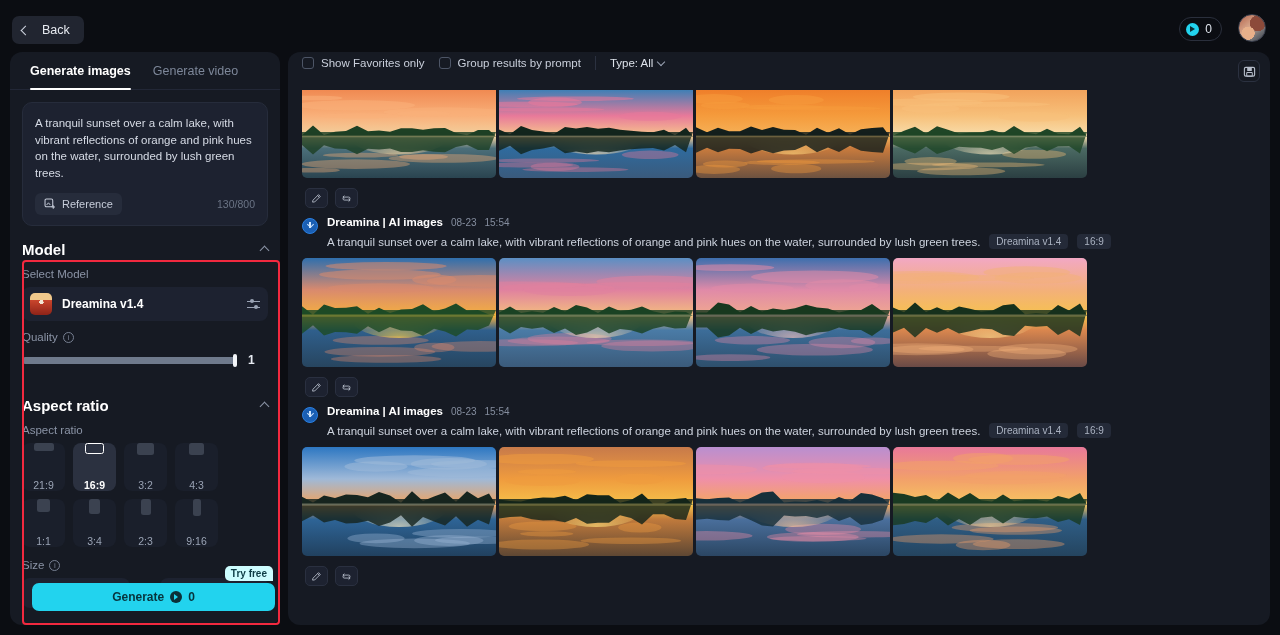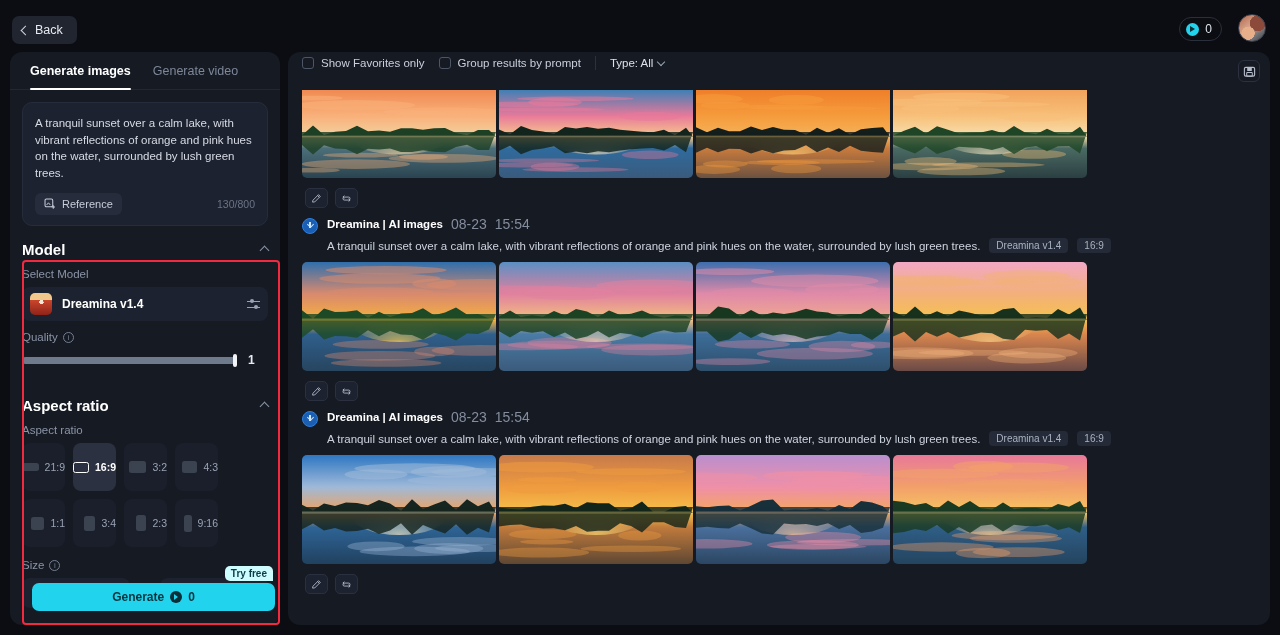--- a/index.html
+++ b/index.html
@@ -10,21 +10,21 @@
     overflow: hidden;
   }
   body { position: relative; }
 
   
   .topbar { position: absolute; left: 0; top: 0; width: 1280px; height: 46px; }
   .back-btn {
     position: absolute; left: 12px; top: 16px;
     height: 28px; padding: 0 14px 0 10px;
     background: #212530; border-radius: 7px;
-    display: flex; align-items: center; gap: 6px;
+    display: flex; align-items: center; gap: 13px;
     color: #e7eaf0; font-size: 12.5px; cursor: pointer;
   }
   .chev-left { width: 7px; height: 7px; border-left: 1.6px solid #cfd5e0; border-bottom: 1.6px solid #cfd5e0; transform: rotate(45deg); }
 
   .credits {
     position: absolute; right: 58px; top: 17px;
     height: 24px; padding: 0 9px 0 6px;
     border: 1px solid #2a2f3c; border-radius: 12px;
     display: flex; align-items: center; gap: 6px;
     color: #dfe4ec; font-size: 12px; cursor: pointer;
@@ -113,21 +113,21 @@
   .tune-ic b:nth-child(4) { left: 7px; top: 6.5px; }
 
   .slider-row { display: flex; align-items: center; gap: 12px; height: 20px; }
   .slider-track { flex: 1; height: 7px; background: #6f7a8c; border-radius: 4px; position: relative; }
   .slider-thumb { position: absolute; right: -1px; top: -3px; width: 4px; height: 13px; background: #f3f5f8; border-radius: 2px; }
   .slider-val { color: #e6eaf1; font-size: 12px; font-weight: bold; width: 20px; }
 
   .ar-grid { display: flex; flex-wrap: wrap; gap: 8px; }
   .ar-tile {
     width: 43px; height: 48px; background: #1a1f2b; border-radius: 8px;
-    display: flex; flex-direction: row; align-items: center; justify-content: flex-end;
+    display: flex; flex-direction: column; align-items: center; justify-content: space-between;
     gap: 6px; cursor: pointer;
   }
   .ar-tile.active { background: #2b3140; }
   .ar-tile .glyph { background: #3b4250; border-radius: 2.5px; }
   .ar-tile.active .glyph { background: transparent; border: 1.6px solid #fff; }
   .ar-label { color: #9aa3b4; font-size: 10.5px; }
   .ar-tile.active .ar-label { color: #fff; font-weight: bold; }
 
   .size-row { display: flex; align-items: center; gap: 7px; }
   .size-field {
@@ -183,21 +183,21 @@
   .dl-ic::after {
     content: ""; position: absolute; left: 5px; top: 3px; width: 4px; height: 4px;
     border-left: 1.4px solid #cfe6ff; border-bottom: 1.4px solid #cfe6ff;
     transform: rotate(-45deg);
   }
   .dl-ic::before {
     content: ""; position: absolute; left: 6.4px; top: 2.5px; width: 1.4px; height: 6px; background: #cfe6ff;
   }
   .meta-line { display: flex; align-items: center; gap: 8px; }
   .meta-title { color: #fff; font-size: 11.5px; font-weight: bold; }
-  .meta-date, .meta-time { color: #848d9e; font-size: 14px; }
+  .meta-date, .meta-time { color: #848d9e; font-size: 10px; }
   .prompt-line { display: flex; align-items: center; gap: 9px; margin-top: 6px; }
   .prompt-sm { color: #cdd3de; font-size: 11.5px; }
   .badge {
     background: #242a38; color: #aab2c1; font-size: 10px;
     padding: 2px 7px; border-radius: 4px; white-space: nowrap;
   }
   .img-row { display: flex; gap: 3px; margin-top: 9px; }
   .thumb { width: 194px; height: 109px; border-radius: 5px; overflow: hidden; flex: none; }
   .thumb svg { display: block; width: 100%; height: 100%; }
   .act-row { display: flex; gap: 7px; margin-top: 10px; padding-left: 3px; }

